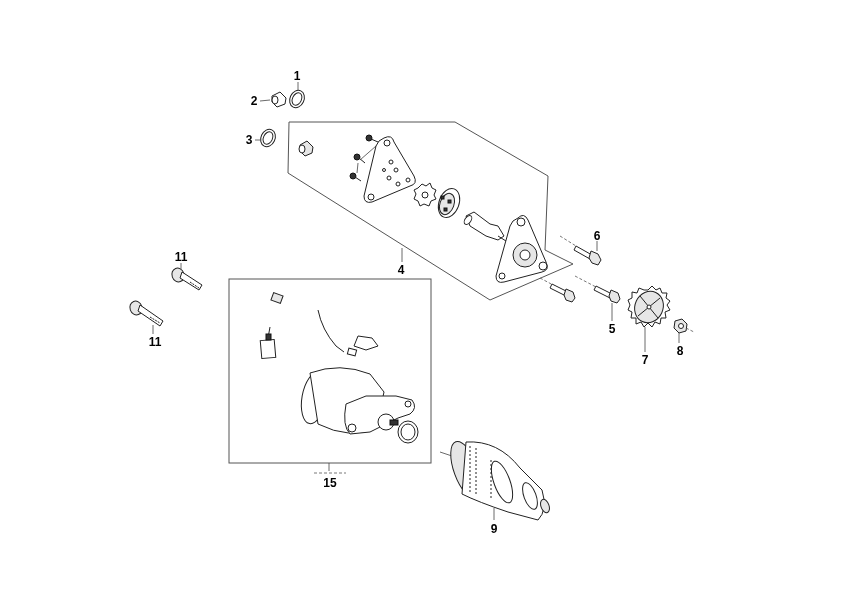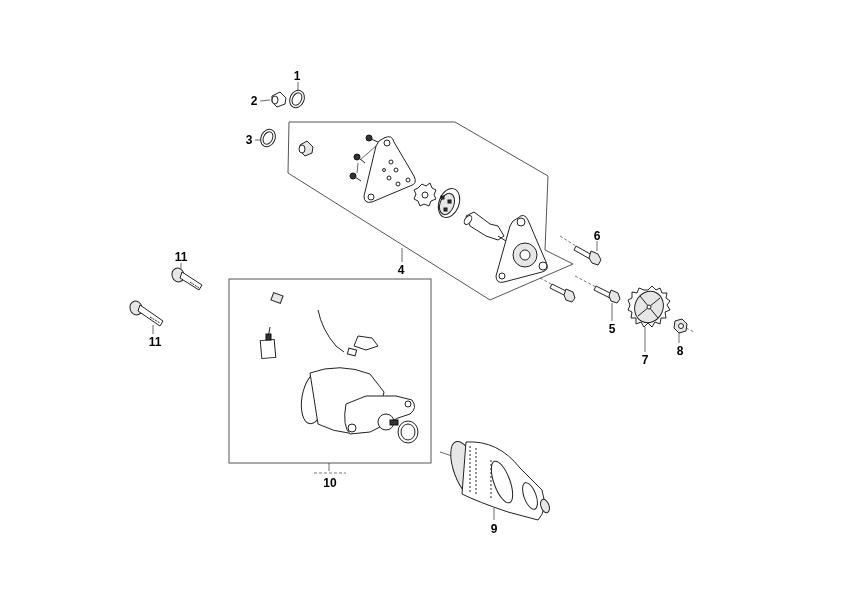--- a/index.html
+++ b/index.html
@@ -193,15 +193,15 @@
 
 <div class="callout" style="left:297px; top:76px;">1</div>
 <div class="callout" style="left:254px; top:101px;">2</div>
 <div class="callout" style="left:249px; top:140px;">3</div>
 <div class="callout" style="left:401px; top:270px;">4</div>
 <div class="callout" style="left:612px; top:329px;">5</div>
 <div class="callout" style="left:597px; top:236px;">6</div>
 <div class="callout" style="left:645px; top:360px;">7</div>
 <div class="callout" style="left:680px; top:351px;">8</div>
 <div class="callout" style="left:494px; top:529px;">9</div>
-<div class="callout" style="left:330px; top:483px;">10</div>
+<div class="callout" style="left:330px; top:483px;">15</div>
 <div class="callout" style="left:181px; top:257px;">11</div>
 <div class="callout" style="left:155px; top:342px;">11</div>
 
 </body></html>

